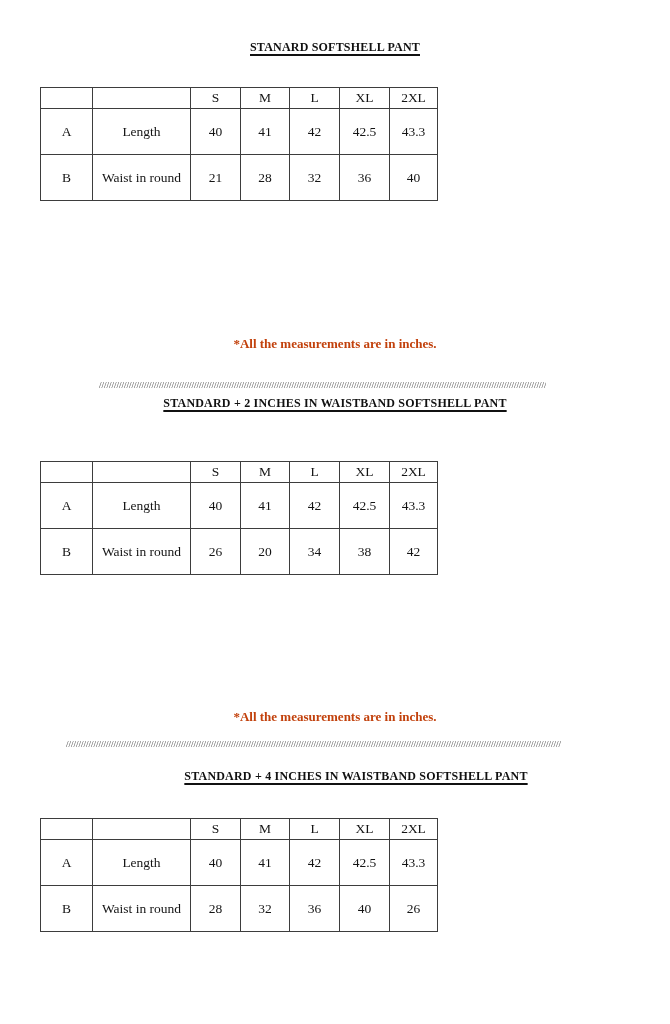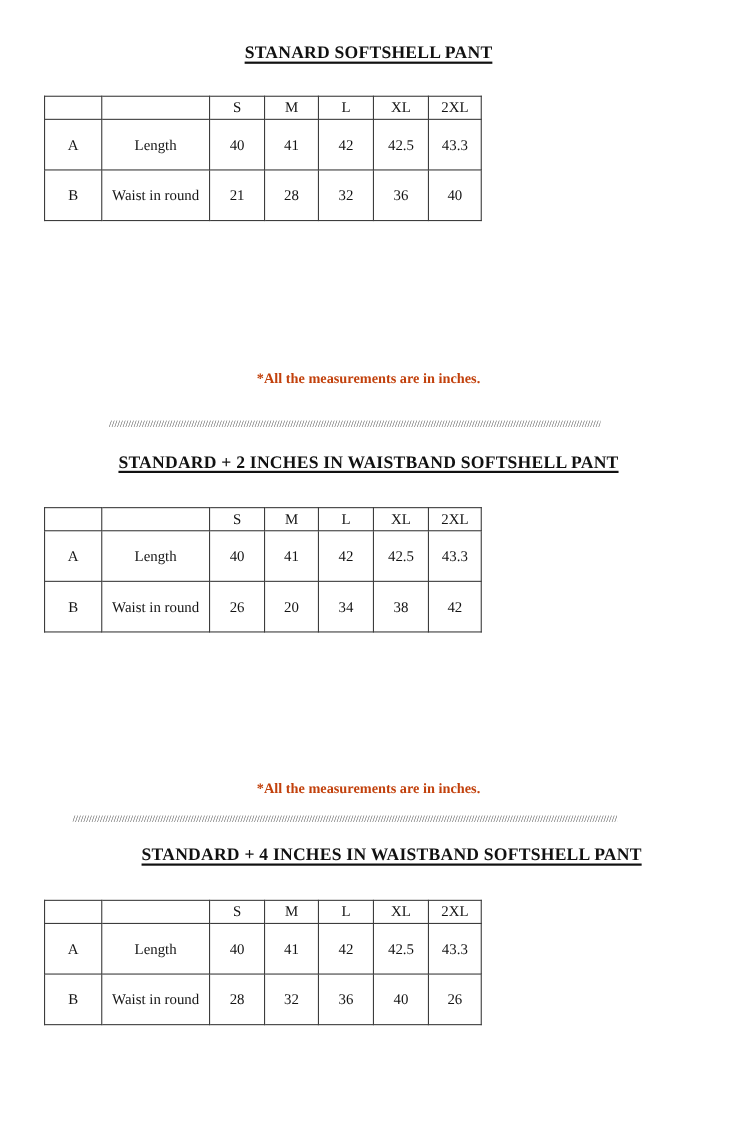--- a/index.html
+++ b/index.html
@@ -6,21 +6,21 @@
   html, body { background: #ffffff; }
   body {
     width: 670px; height: 1024px;
     position: relative; overflow: hidden;
     font-family: "Liberation Serif", serif;
     color: #151515;
   }
   .abs { position: absolute; }
   .title {
     left: 0; width: 670px; text-align: center;
-    font-weight: bold; font-size: 16px; letter-spacing: 0.2px;
+    font-weight: bold; font-size: 12px; letter-spacing: 0.2px;
     color: #111;
   }
   .title .u {
     text-decoration: underline;
     text-decoration-thickness: 1.5px;
     text-underline-offset: 3px;
   }
   .size-table {
     position: absolute; left: 40px;
     width: 397px; border-collapse: collapse; table-layout: fixed;
@@ -39,21 +39,21 @@
     font-size: 13px; font-weight: bold; color: #c2410c;
   }
   .divider {
     font-size: 9px; line-height: 11px; color: #3a3a3a;
     white-space: nowrap; overflow: hidden;
   }
   .t1 { top: 40px; }
   .tb1 { top: 87px; }
   .n1 { top: 336px; }
   .d1 { left: 99px; top: 380px; width: 447px; }
-  .t2 { top: 412px; }
+  .t2 { top: 396px; }
   .tb2 { top: 461px; }
   .n2 { top: 709px; }
   .d2 { left: 66px; top: 739px; width: 495px; }
   .t3 { top: 769px; padding-left: 42px; }
   .tb3 { top: 818px; }
 </style>
 </head>
 <body>
 
 <div class="abs title t1"><span class="u">STANARD SOFTSHELL PANT</span></div>

